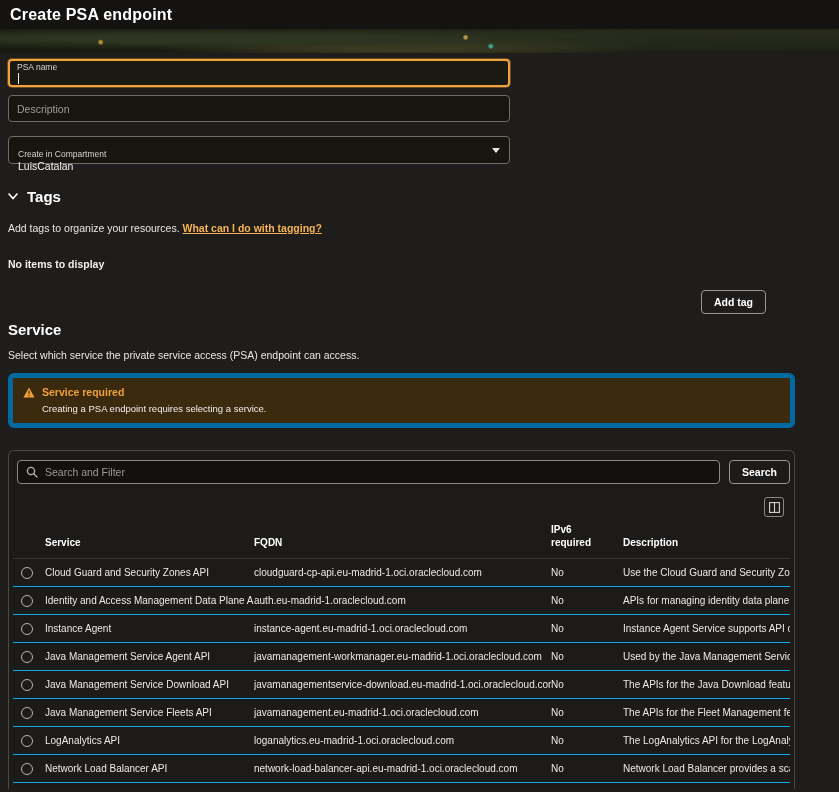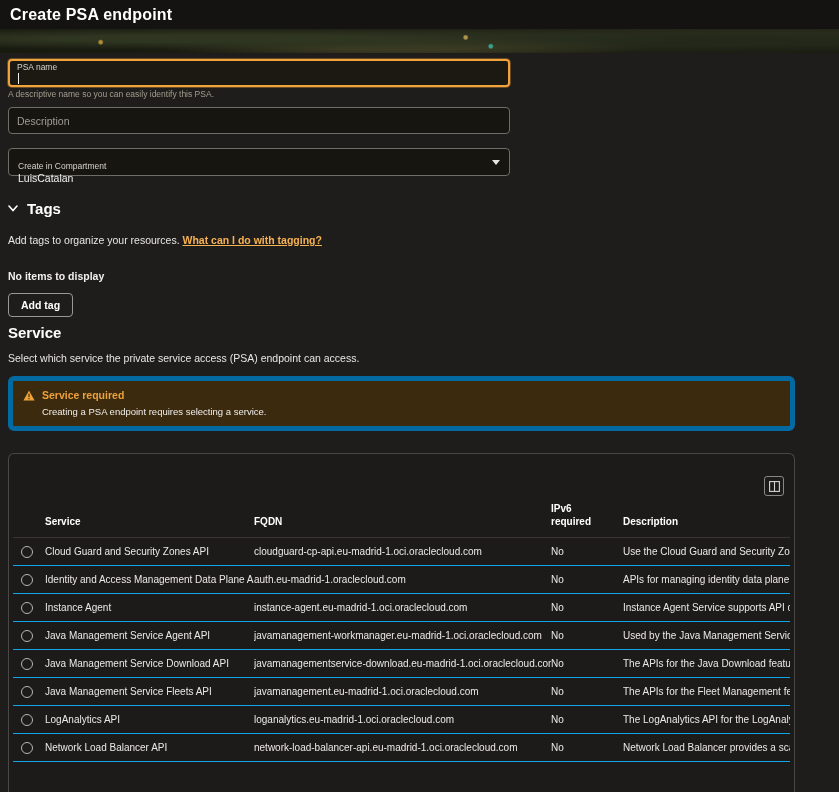--- a/index.html
+++ b/index.html
@@ -62,21 +62,21 @@
     border-left:4px solid transparent; border-right:4px solid transparent; border-top:5px solid #e8e6e3;
   }
 
   
   .section-head { display:flex; align-items:center; gap:9px; margin-top:24px; cursor:pointer; }
   .section-head h2 { font-size:15px; font-weight:bold; color:#ffffff; }
   .chev { width:10px; height:7px; flex:none; }
   .tags-intro { margin-top:17px; font-size:10.5px; color:#e8e6e3; }
   .link { color:#f7b254; text-decoration:underline; font-weight:bold; cursor:pointer; }
   .empty-msg { margin-top:24px; font-size:10.5px; font-weight:bold; color:#f2f0ee; }
-  .add-tag-row { width:787px; display:flex; padding-right:29px; margin-top:11px; }
+  .add-tag-row { width:787px; display:flex; justify-content:flex-end; padding-right:29px; margin-top:20px; }
   .btn {
     background:transparent; border:1px solid #9a9894; border-radius:4px;
     color:#ffffff; font-size:10.5px; font-weight:bold; padding:5px 12px;
     font-family:"Liberation Sans", sans-serif; cursor:pointer;
   }
 
   
   .service-h2 { margin-top:7px; font-size:15px; font-weight:bold; color:#ffffff; }
   .service-intro { margin-top:11px; font-size:10.5px; color:#e8e6e3; }
   .warning {
@@ -139,21 +139,20 @@
 </div>
 <div class="banner"></div>
 
 <div class="content">
 
   <div class="field-wrap">
     <input class="tfield psa-field" type="text" style="">
     <span class="float-label psa-label">PSA name</span>
     <span class="fake-cursor"></span>
   </div>
-  <div class="helper">A descriptive name so you can easily identify this PSA.</div>
 
   <input class="tfield desc-field" type="text" placeholder="Description" style="">
 
   <div class="select-field">
     <span class="select-label">Create in Compartment</span>
     <span class="select-value">LuisCatalan</span>
     <span class="select-caret"></span>
   </div>
 
   <div class="section-head">
@@ -184,20 +183,30 @@
         <rect x="5.45" y="3.6" width="1.1" height="3.6" fill="#3b2a0e"></rect>
         <rect x="5.45" y="8.1" width="1.1" height="1.2" fill="#3b2a0e"></rect>
       </svg>
       <span class="warn-title">Service required</span>
     </div>
     <div class="warn-msg">Creating a PSA endpoint requires selecting a service.</div>
   </div>
 
   <div class="panel">
 
+    <div class="search-row">
+      <div class="searchbox">
+        <svg width="12" height="12" viewBox="0 0 12 12">
+          <circle cx="5" cy="5" r="3.6" fill="none" stroke="#b5b3b0" stroke-width="1.3"></circle>
+          <line x1="7.8" y1="7.8" x2="11" y2="11" stroke="#b5b3b0" stroke-width="1.3" stroke-linecap="round"></line>
+        </svg>
+        <input type="text" placeholder="Search and Filter" style="">
+      </div>
+      <button class="btn search-btn">Search</button>
+    </div>
 
     <div class="col-icon-row">
       <button class="col-icon-btn">
         <svg width="11" height="11" viewBox="0 0 11 11">
           <rect x="0.6" y="0.6" width="9.8" height="9.8" fill="none" stroke="#d6d4d1" stroke-width="1.1"></rect>
           <line x1="5.5" y1="0.6" x2="5.5" y2="10.4" stroke="#d6d4d1" stroke-width="1.1"></line>
         </svg>
       </button>
     </div>
 

